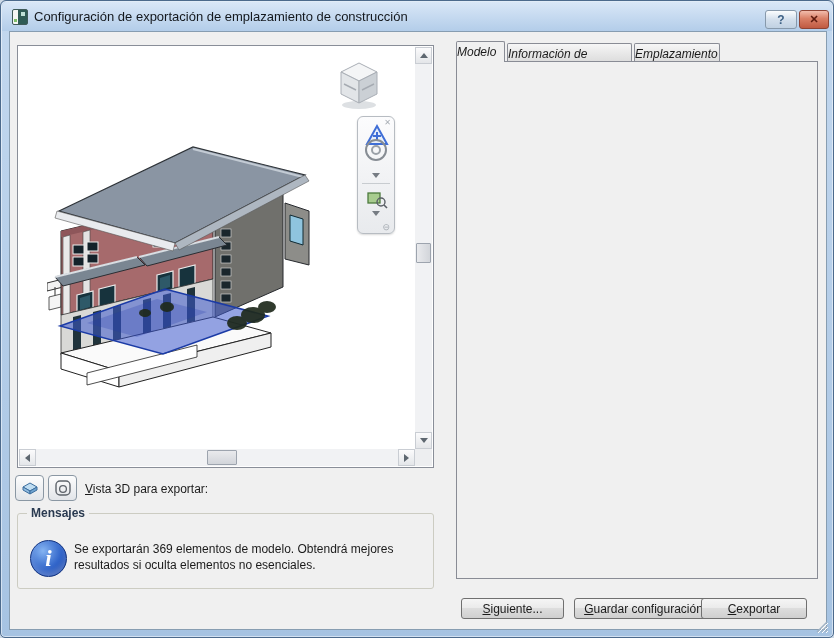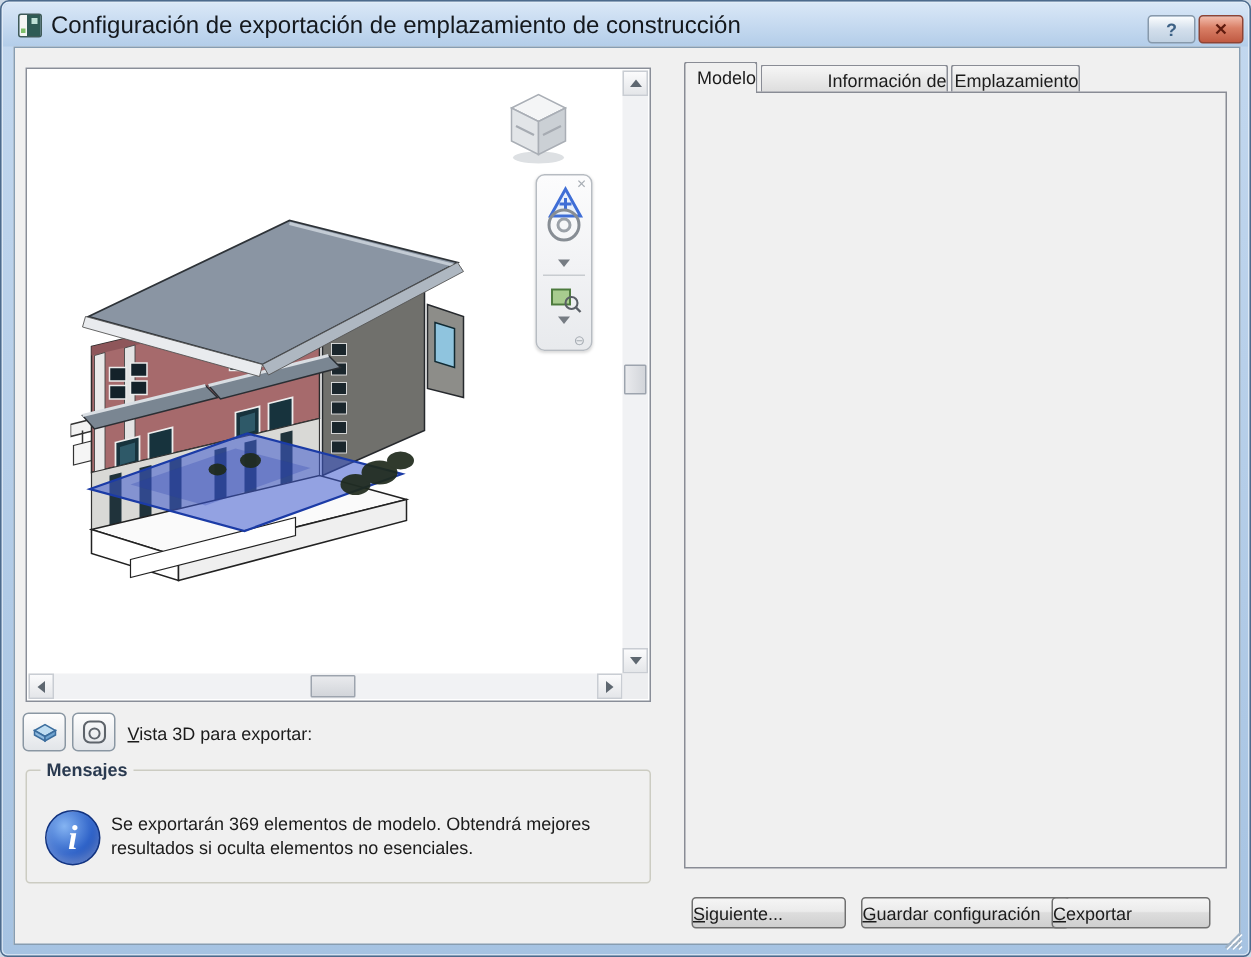--- a/index.html
+++ b/index.html
@@ -3,21 +3,21 @@
 <meta charset="utf-8">
 <style>
   html,body{margin:0;padding:0;background:#CDD9E6;font-family:"Liberation Sans",sans-serif;}
   .dialog{position:relative;width:834px;height:638px;background:linear-gradient(#C3D8EF,#A6C3E2);
     border:1px solid #4C6A8C;border-radius:6px 6px 5px 5px;box-sizing:border-box;overflow:hidden;
     box-shadow:inset 0 0 0 1px rgba(255,255,255,.5);font-size:12px;color:#1B1B1B;}
   .abs{position:absolute;}
   
   .titlebar{position:absolute;left:1px;top:1px;right:1px;height:29px;border-radius:5px 5px 0 0;
     background:linear-gradient(#D9E7F7,#B3CDE9);}
-  .title-text{position:absolute;left:32px;top:7px;font-size:16px;color:#14181D;white-space:nowrap;}
+  .title-text{position:absolute;left:32px;top:7px;font-size:13px;color:#14181D;white-space:nowrap;}
   .app-icon{position:absolute;left:10px;top:7px;width:16px;height:16px;border:1px solid #3F5A58;border-radius:2px;
     background:linear-gradient(90deg,#F4F6F4 0 5px,#2F5B55 5px);box-sizing:border-box;}
   .app-icon::after{content:"";position:absolute;right:2px;top:2px;width:4px;height:4px;background:#BFE0D6;}
   .app-icon::before{content:"";position:absolute;left:1px;bottom:2px;width:3px;height:3px;background:#7FBF6A;}
   .cap-btn{position:absolute;top:8px;height:19px;border-radius:3px;box-sizing:border-box;
     display:flex;align-items:center;justify-content:center;font-weight:bold;}
   .help-btn{left:763px;width:32px;background:linear-gradient(#FBFDFE,#D3DFEC 50%,#C0D1E2);border:1px solid #8799AB;color:#3D6185;font-size:12px;}
   .close-btn{left:797px;width:30px;background:linear-gradient(#F2BCAC,#D97F66 45%,#C05A42);border:1px solid #8E4435;color:#5E1A0E;font-size:11px;}
   
   .body{position:absolute;left:8px;top:30px;width:818px;height:599px;background:#F0F0F0;border:1px solid #879DB1;box-sizing:border-box;}
@@ -57,40 +57,40 @@
   .combo .arr{width:0;height:0;border:4px solid transparent;border-top:5px solid #3C4048;border-bottom:none;margin-right:7px;}
   
   .grp{border:1px solid #CCCCC2;border-radius:3px;box-sizing:border-box;}
   .grp-lbl{position:absolute;top:-8px;background:#F0F0F0;padding:0 4px;color:#2A3A50;white-space:nowrap;}
   
   .info-circle{position:absolute;width:37px;height:37px;border-radius:50%;border:1px solid #12337F;box-sizing:border-box;
     background:radial-gradient(circle at 34% 28%,#85B4F2,#2E62C8 55%,#163C9C);color:#FFF;display:flex;align-items:center;justify-content:center;
     font-family:"Liberation Serif",serif;font-style:italic;font-weight:bold;font-size:23px;box-shadow:inset 0 -4px 6px rgba(255,255,255,.25);}
   
   .tab{position:absolute;box-sizing:border-box;border:1px solid #898C95;border-bottom:none;border-radius:2px 2px 0 0;
-    text-align:right;background:linear-gradient(#F6F6F6,#DCDCDC);padding-top:3px;}
+    text-align:left;background:linear-gradient(#F6F6F6,#DCDCDC);padding-top:3px;font-style:italic;}
   .tab.active{background:#F0F0F0;z-index:3;font-size:12px;}
   .tabpanel{left:455px;top:60px;width:362px;height:518px;border:1px solid #898C95;background:#F0F0F0;box-sizing:border-box;z-index:1;}
   .icon-btn{position:absolute;width:27px;height:25px;box-sizing:border-box;border-radius:2px;display:flex;align-items:center;justify-content:center;}
   .icon-btn.sel{background:#C7E0F6;border:1px solid #3979A8;}
   .icon-btn.plain{background:linear-gradient(#F8F8F8,#DFE2E5);border:1px solid #98A0A8;}
   
   .treebox{left:463px;top:92px;width:331px;height:337px;background:#FFF;border:1px solid #82868C;box-sizing:border-box;overflow:hidden;}
   .trow{position:absolute;left:6px;height:15px;display:flex;align-items:center;}
   .expander{width:9px;height:9px;border:1px solid #9B9B9B;background:#FFF;box-sizing:border-box;font-size:8px;line-height:6px;text-align:center;color:#333;margin-right:3px;}
   .tconn{width:7px;border-top:1px dotted #9FA4AA;margin-right:2px;}
   .ticon{width:15px;height:14px;margin-right:4px;flex:none;}
   .tlabel{padding:0 3px;line-height:14px;white-space:nowrap;}
   .tlabel.sel{background:var(--selection-bg,#2E80D9);color:#FFF;}
   .tree-vline{position:absolute;left:10px;top:10px;height:61px;border-left:1px dotted #9FA4AA;}
   
   .txtinput{position:absolute;background:#FFF;border:1px solid #A9ACB2;box-sizing:border-box;display:flex;align-items:center;padding-left:10px;}
   
   .btn{position:absolute;height:21px;background:linear-gradient(#F5F5F5,#EBEBEB 45%,#DDDDDD 50%,#CFCFCF);
-    border:1px solid #707070;border-radius:3px;box-sizing:border-box;padding-top:3px;}
+    border:1px solid #707070;border-radius:3px;box-sizing:border-box;text-align:center;padding-top:3px;}
   .grip{position:absolute;right:4px;bottom:3px;width:15px;height:15px;}
 </style>
 </head>
 <body>
 
 <div class="dialog">
 
   <div class="titlebar">
     <span class="app-icon"></span>
     <span class="title-text">Configuración de exportación de emplazamiento de construcción</span>

